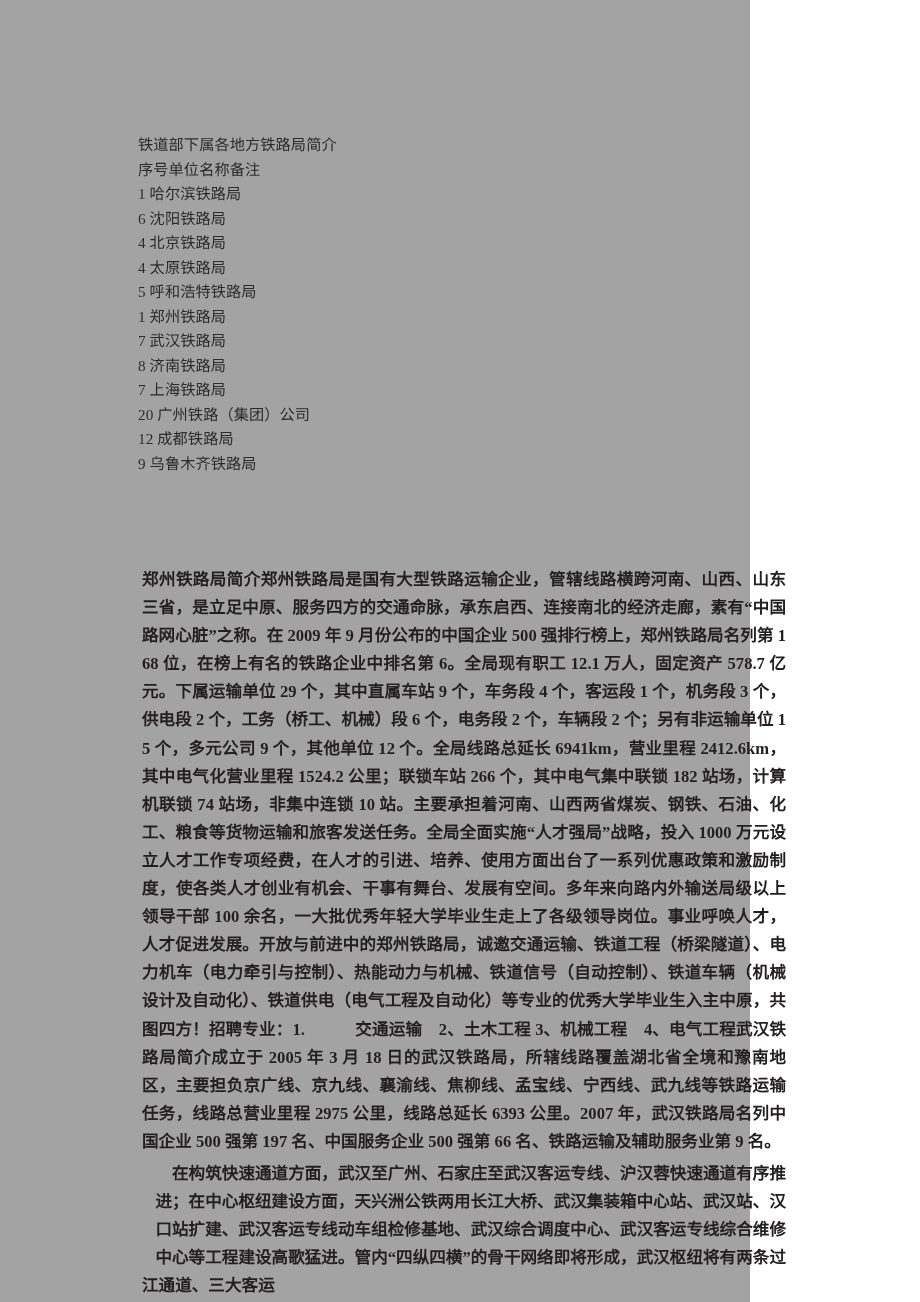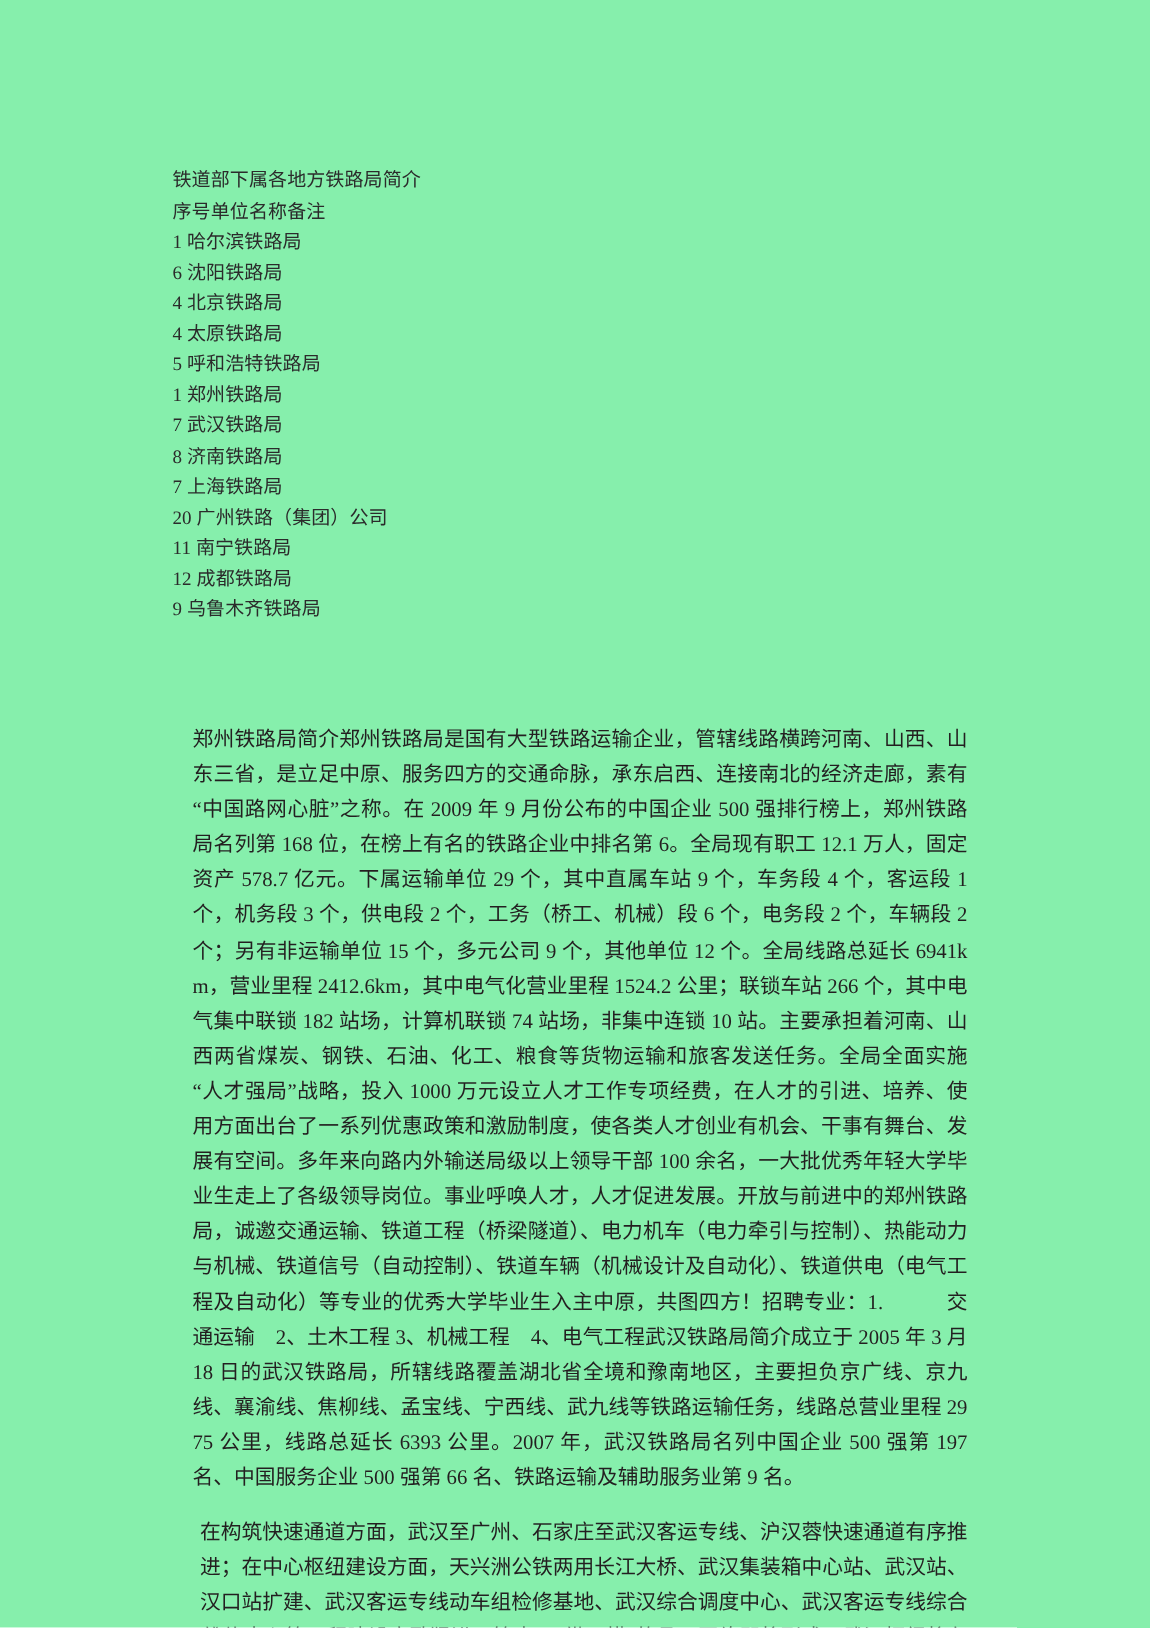--- a/index.html
+++ b/index.html
@@ -15,23 +15,23 @@
     overflow: hidden;
     font-family: "Liberation Serif", "DejaVu Serif", serif;
     color: #231f20;
     -webkit-font-smoothing: antialiased;
   }
 
   #page {
     position: absolute;
     left: 0;
     top: 0;
-    width: 920px;
+    width: 750px;
     height: 1302px;
-    background: #86efac;
+    background: #a3a3a3;
   }
 
   
   #intro-list {
     position: absolute;
     left: 138px;
     top: 133px;
     width: 660px;
   }
   #intro-list .line {
@@ -43,29 +43,30 @@
   }
 
   
   #body-text {
     position: absolute;
     left: 138px;
     top: 562px;
     width: 652px;
   }
   #body-text p {
-    margin: 16px;
+    margin: 4px;
     font-size: 16.6px;
     line-height: 28.1px;
     text-align: justify;
     text-justify: inter-ideograph;
     text-align-last: left;
     color: #231f20;
     word-break: break-all;
     letter-spacing: 0px;
+    font-weight: bold;
   }
   #body-text p.tail {
     text-align: right;
   }
 </style>
 </head>
 <body>
 
 <div id="page">
 
@@ -75,21 +76,20 @@
     <div class="line">1 哈尔滨铁路局</div>
     <div class="line">6 沈阳铁路局</div>
     <div class="line">4 北京铁路局</div>
     <div class="line">4 太原铁路局</div>
     <div class="line">5 呼和浩特铁路局</div>
     <div class="line">1 郑州铁路局</div>
     <div class="line">7 武汉铁路局</div>
     <div class="line">8 济南铁路局</div>
     <div class="line">7 上海铁路局</div>
     <div class="line">20 广州铁路（集团）公司</div>
-    <div class="line">11 南宁铁路局</div>
     <div class="line">12 成都铁路局</div>
     <div class="line">9 乌鲁木齐铁路局</div>
   </div>
 
   <div id="body-text">
     <p>郑州铁路局简介郑州铁路局是国有大型铁路运输企业，管辖线路横跨河南、山西、山东三省，是立足中原、服务四方的交通命脉，承东启西、连接南北的经济走廊，素有“中国路网心脏”之称。在 2009 年 9 月份公布的中国企业 500 强排行榜上，郑州铁路局名列第 168 位，在榜上有名的铁路企业中排名第 6。全局现有职工 12.1 万人，固定资产 578.7 亿元。下属运输单位 29 个，其中直属车站 9 个，车务段 4 个，客运段 1 个，机务段 3 个，供电段 2 个，工务（桥工、机械）段 6 个，电务段 2 个，车辆段 2 个；另有非运输单位 15 个，多元公司 9 个，其他单位 12 个。全局线路总延长 6941km，营业里程 2412.6km，其中电气化营业里程 1524.2 公里；联锁车站 266 个，其中电气集中联锁 182 站场，计算机联锁 74 站场，非集中连锁 10 站。主要承担着河南、山西两省煤炭、钢铁、石油、化工、粮食等货物运输和旅客发送任务。全局全面实施“人才强局”战略，投入 1000 万元设立人才工作专项经费，在人才的引进、培养、使用方面出台了一系列优惠政策和激励制度，使各类人才创业有机会、干事有舞台、发展有空间。多年来向路内外输送局级以上领导干部 100 余名，一大批优秀年轻大学毕业生走上了各级领导岗位。事业呼唤人才，人才促进发展。开放与前进中的郑州铁路局，诚邀交通运输、铁道工程（桥梁隧道）、电力机车（电力牵引与控制）、热能动力与机械、铁道信号（自动控制）、铁道车辆（机械设计及自动化）、铁道供电（电气工程及自动化）等专业的优秀大学毕业生入主中原，共图四方！招聘专业：1.　　　交通运输　2、土木工程 3、机械工程　4、电气工程武汉铁路局简介成立于 2005 年 3 月 18 日的武汉铁路局，所辖线路覆盖湖北省全境和豫南地区，主要担负京广线、京九线、襄渝线、焦柳线、孟宝线、宁西线、武九线等铁路运输任务，线路总营业里程 2975 公里，线路总延长 6393 公里。2007 年，武汉铁路局名列中国企业 500 强第 197 名、中国服务企业 500 强第 66 名、铁路运输及辅助服务业第 9 名。</p>
     <p class="tail">在构筑快速通道方面，武汉至广州、石家庄至武汉客运专线、沪汉蓉快速通道有序推进；在中心枢纽建设方面，天兴洲公铁两用长江大桥、武汉集装箱中心站、武汉站、汉口站扩建、武汉客运专线动车组检修基地、武汉综合调度中心、武汉客运专线综合维修中心等工程建设高歌猛进。管内“四纵四横”的骨干网络即将形成，武汉枢纽将有两条过江通道、三大客运</p>
   </div>
 
 </div>

